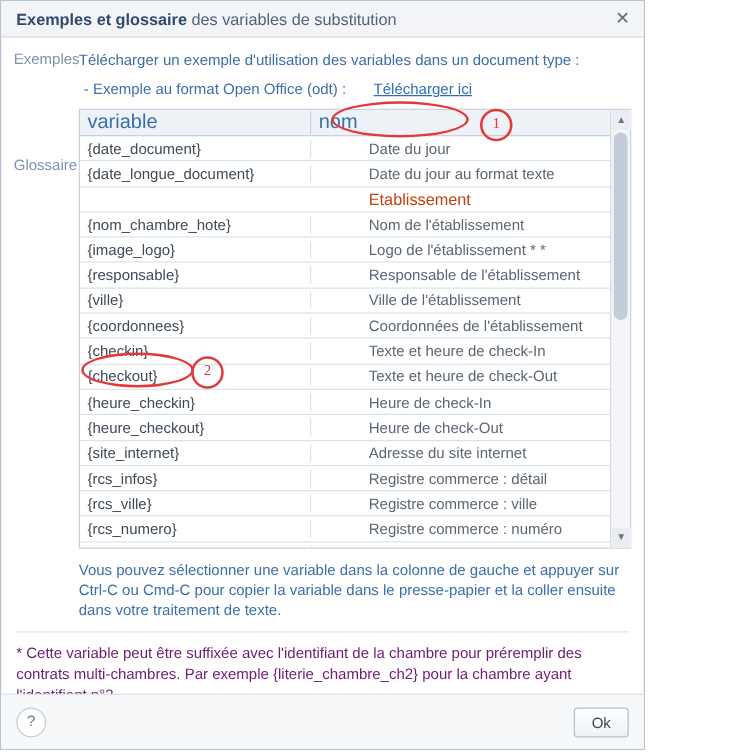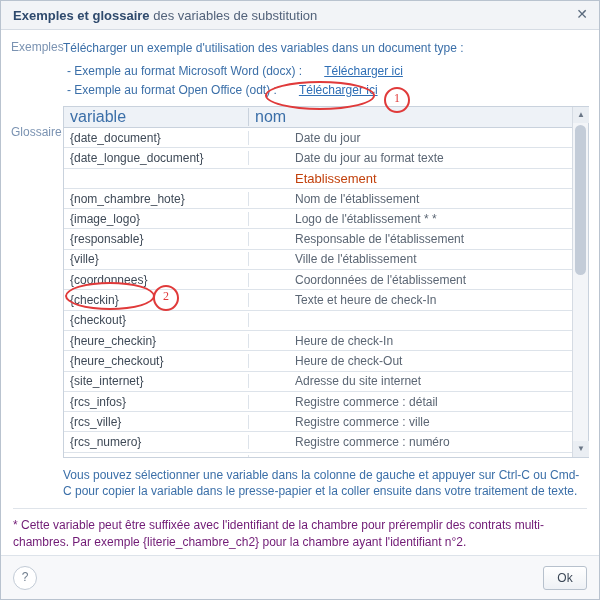--- a/index.html
+++ b/index.html
@@ -10,21 +10,21 @@
     width: 602px;
     height: 602px;
     background: #ffffff;
     font-family: "Liberation Sans", sans-serif;
     font-size: 12px;
     color: #333333;
     overflow: hidden;
   }
   #dialog {
     position: relative;
-    width: 600px;
+    width: 516px;
     height: 600px;
     border: 1px solid #b9c3cf;
     background: #ffffff;
     box-sizing: border-box;
     display: flex;
     flex-direction: column;
   }
   
   .titlebar {
     height: 29px;
@@ -287,23 +287,20 @@
     <div class="close-x">✕</div>
   </div>
 
   <div class="body">
 
     <div class="row-section">
       <div class="side-label">Exemples</div>
       <div class="examples">
         <div class="intro">Télécharger un exemple d'utilisation des variables dans un document type :</div>
         <div class="ex-line">
-          <span class="lbl">- Exemple au format Microsoft Word (docx) :</span><span class="dl-link">Télécharger ici</span>
-        </div>
-        <div class="ex-line">
           <span class="lbl">- Exemple au format Open Office (odt) :</span><span class="dl-link">Télécharger ici</span>
         </div>
       </div>
     </div>
 
     <div class="side-label glossaire" style="position:absolute; left:0; top:87px;">Glossaire</div>
 
     <div class="table-wrap">
       <div class="thead">
         <div class="th col1">variable</div>
@@ -342,20 +339,21 @@
           <div class="trow">
             <div class="td col1">{coordonnees}</div>
             <div class="td col2">Coordonnées de l'établissement</div>
           </div>
           <div class="trow">
             <div class="td col1">{checkin}</div>
             <div class="td col2">Texte et heure de check-In</div>
           </div>
           <div class="trow">
             <div class="td col1">{checkout}</div>
+            <div class="td col2">Texte et heure de check-Out</div>
           </div>
           <div class="trow">
             <div class="td col1">{heure_checkin}</div>
             <div class="td col2">Heure de check-In</div>
           </div>
           <div class="trow">
             <div class="td col1">{heure_checkout}</div>
             <div class="td col2">Heure de check-Out</div>
           </div>
           <div class="trow">

